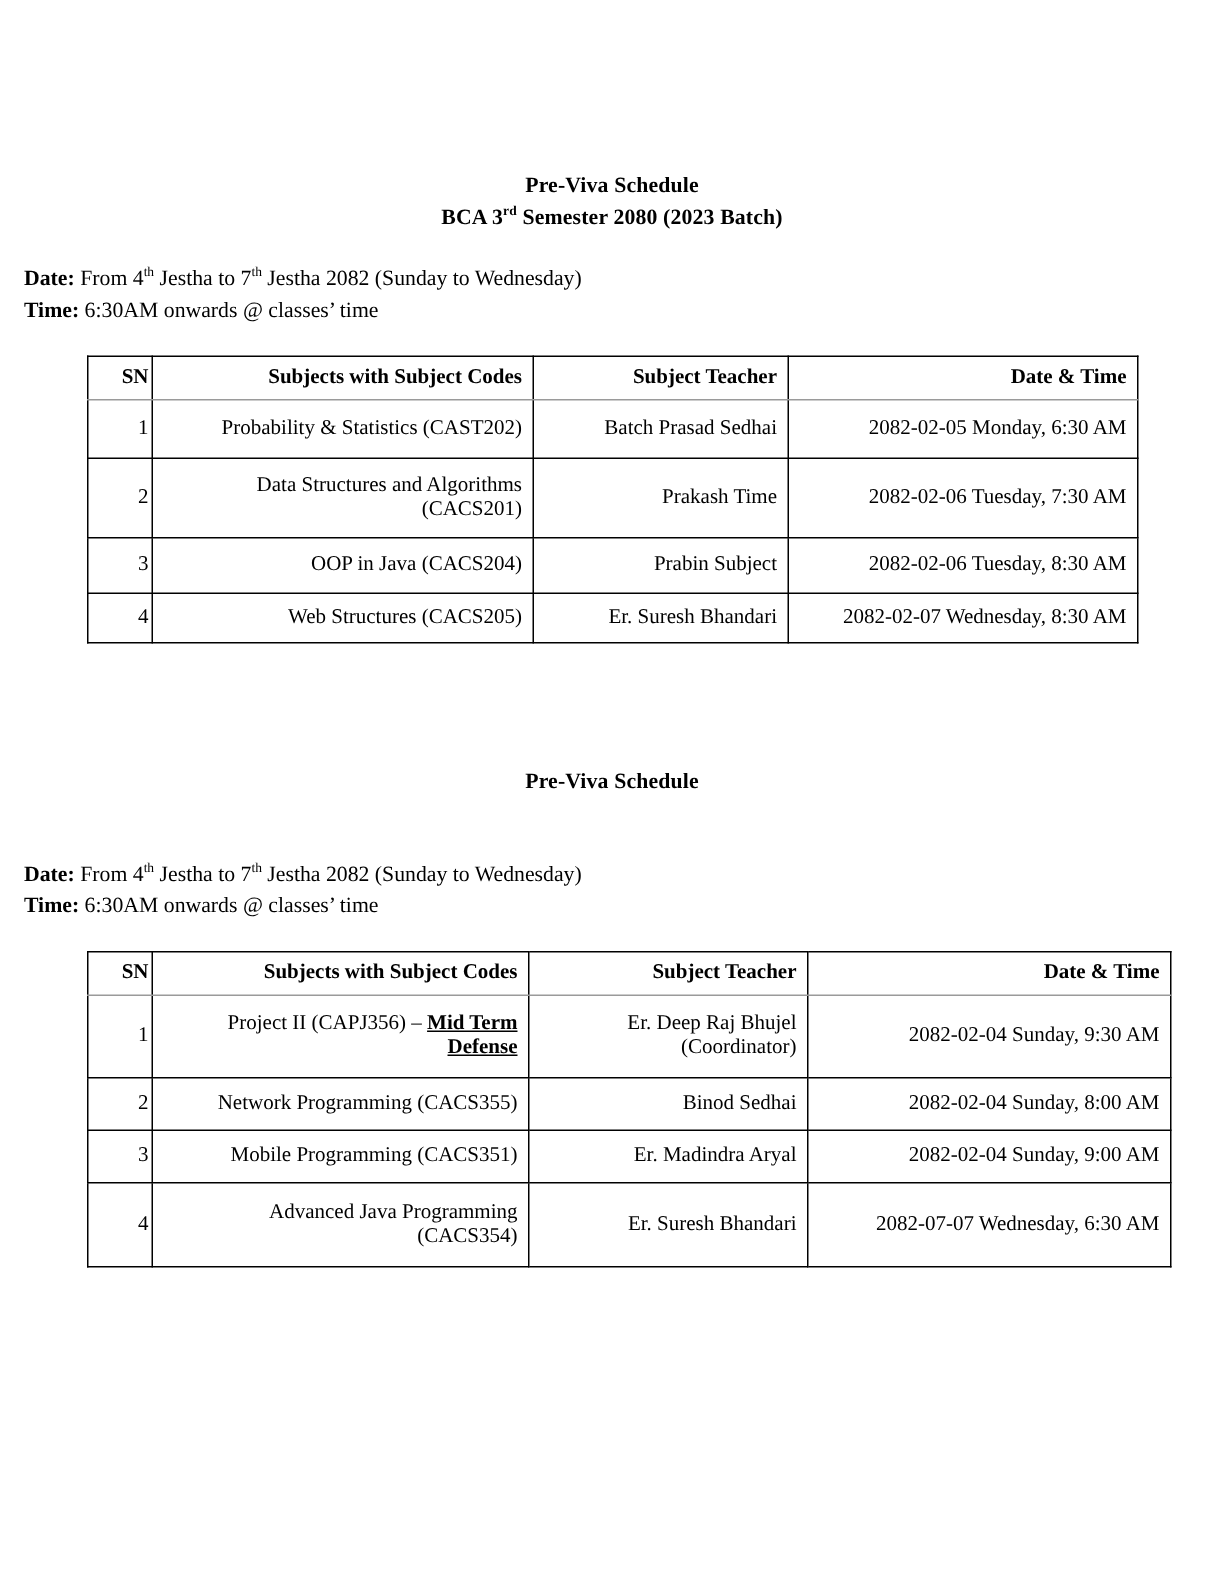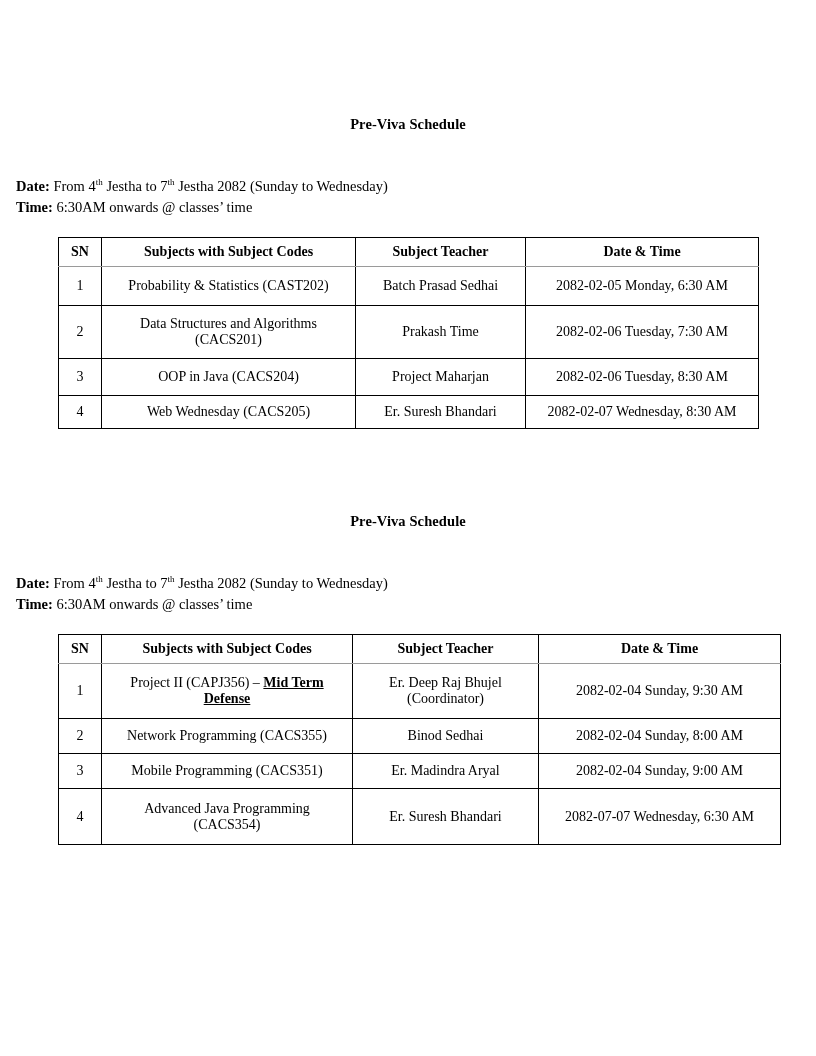--- a/index.html
+++ b/index.html
@@ -50,32 +50,32 @@
     position: absolute;
     border-collapse: collapse;
     table-layout: fixed;
     background: #ffffff;
     font-size: 14px;
   }
   table.sched td, table.sched th {
     border: 1px solid #000000;
     padding: 5px 7px 5px 7px;
     vertical-align: middle;
-    text-align: center;
+    text-align: right;
     font-weight: normal;
   }
   table.sched thead th {
     font-weight: bold;
     border-bottom: 1px solid #9a9a9a;
     vertical-align: middle;
     padding-top: 6px;
     padding-bottom: 6px;
   }
   table.sched td.sn, table.sched th.sn {
-    text-align: center;
+    text-align: right;
     padding-left: 2px;
     padding-right: 2px;
   }
   td.bold-date { font-weight: bold; }
   .u-bold {
     font-weight: bold;
     text-decoration: underline;
   }
 
   
@@ -102,20 +102,21 @@
 
   .cell-top { vertical-align: top; }
 </style>
 </head>
 <body>
 
 <div class="page">
 
   <div class="section title-block" style="top:114px;">
     <div class="title-line">Pre-Viva Schedule</div>
+    <div class="title-line"><span>BCA 3</span><sup>rd</sup><span> Semester 2080 (2023 Batch)</span></div>
   </div>
 
   <div class="section meta-block" style="top:176px;">
     <div class="meta-line"><b>Date:</b><span> From 4</span><sup>th</sup><span> Jestha to 7</span><sup>th</sup><span> Jestha 2082 (Sunday to Wednesday)</span></div>
     <div class="meta-line"><b>Time:</b><span> 6:30AM onwards @ classes’ time</span></div>
   </div>
 
   <table class="sched" id="table-bca3">
     <colgroup>
       <col class="c-sn">
@@ -140,26 +141,26 @@
       </tr>
       <tr class="r2">
         <td class="sn cell-top">2</td>
         <td class="cell-top">Data Structures and Algorithms (CACS201)</td>
         <td>Prakash Time</td>
         <td class="cell-top">2082-02-06 Tuesday, 7:30 AM</td>
       </tr>
       <tr class="r3">
         <td class="sn">3</td>
         <td>OOP in Java (CACS204)</td>
-        <td>Project Maharjan</td>
+        <td>Prabin Subject</td>
         <td class="bold-date">2082-02-06 Tuesday, 8:30 AM</td>
       </tr>
       <tr class="r4">
         <td class="sn">4</td>
-        <td>Web Wednesday (CACS205)</td>
+        <td>Web Structures (CACS205)</td>
         <td>Er. Suresh Bhandari</td>
         <td>2082-02-07 Wednesday, 8:30 AM</td>
       </tr>
     </tbody>
   </table>
 
   <div class="section title-block" style="top:511px;">
     <div class="title-line">Pre-Viva Schedule</div>
   </div>
 

